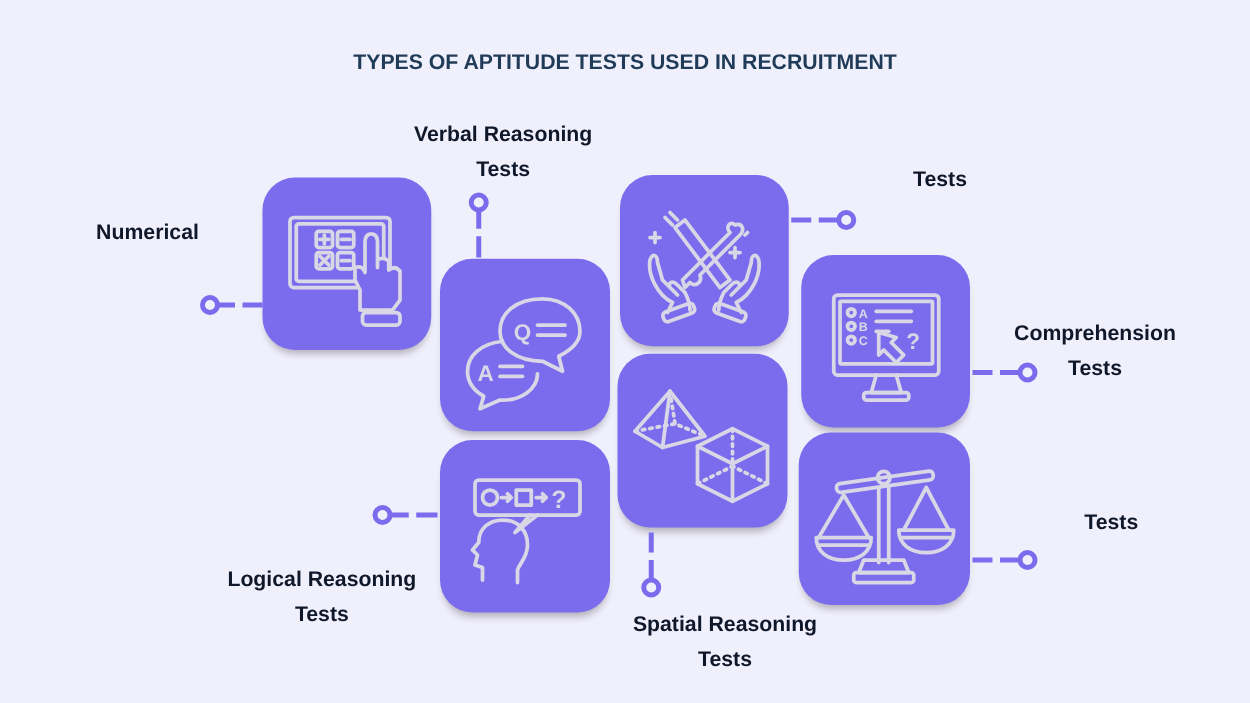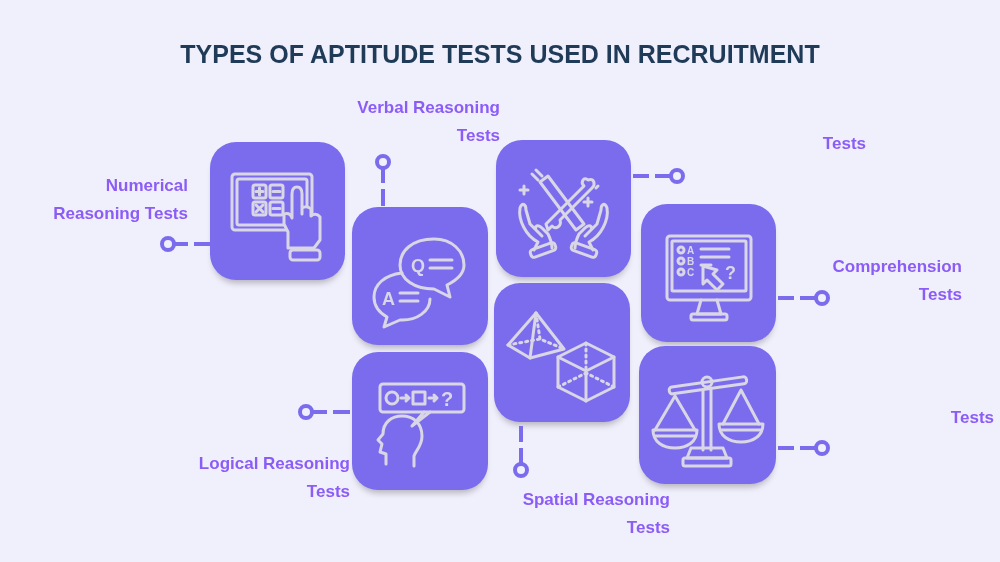--- a/index.html
+++ b/index.html
@@ -1,20 +1,20 @@
 <!DOCTYPE html>
 <html><head>
 <meta charset="utf-8">
 <style>
   html,body{margin:0;padding:0;}
   body{width:1000px;height:562px;background:#f0effc;position:relative;overflow:hidden;font-family:"DejaVu Sans","Liberation Sans",sans-serif;}
-  .title{position:absolute;left:0;top:40px;width:1000px;text-align:center;font-size:25px;font-weight:bold;color:#1f3b57;letter-spacing:0px;font-family:"Liberation Sans","DejaVu Sans",sans-serif;}
+  .title{position:absolute;left:0;top:40px;width:1000px;text-align:center;font-size:17px;font-weight:bold;color:#1f3b57;letter-spacing:0px;font-family:"Liberation Sans","DejaVu Sans",sans-serif;}
   .box{position:absolute;background:#7b6cee;border-radius:26px;box-shadow:0 6px 6px -3px rgba(0,0,0,0.25);}
   .box svg{position:absolute;left:0;top:0;width:100%;height:100%;}
-  .label{position:absolute;color:#8b5cf6;font-weight:bold;font-size:17px;line-height:28px;text-align:right;font-family:"Liberation Sans","DejaVu Sans",sans-serif;}
+  .label{position:absolute;color:#0f172a;font-weight:bold;font-size:17px;line-height:28px;text-align:center;font-family:"Liberation Sans","DejaVu Sans",sans-serif;}
   .conn{position:absolute;}
   .ic{fill:none;stroke:#d9d6e6;stroke-width:3;stroke-linecap:round;stroke-linejoin:round;}
   .ict{fill:#d9d6e6;font-family:"Liberation Sans",sans-serif;font-weight:bold;}
 </style>
 </head>
 <body>
 
 <div class="title">TYPES OF APTITUDE TESTS USED IN RECRUITMENT</div>
 
 <div class="box" style="left:210px;top:142px;width:135px;height:138px;">
@@ -28,23 +28,22 @@
     <line class="ic" x1="63" y1="49.5" x2="70" y2="49.5"></line>
     <rect class="ic" x="43" y="60" width="13" height="13" rx="2"></rect>
     <line class="ic" x1="46" y1="63" x2="53" y2="70"></line>
       <line class="ic" x1="53" y1="63" x2="46" y2="70"></line>
     <rect class="ic" x="60" y="60" width="13" height="13" rx="2"></rect>
     <line class="ic" x1="63" y1="66.5" x2="70" y2="66.5"></line>
     <path class="ic" fill="#7b6cee" style="fill:#7b6cee" d="M78 106 L78 90 L74 82 L74 72 Q80 70 82 76 L82 52 Q82 45 87 45 Q92 45 92 52 L92 72 L92 66 Q97 63 101 67 L101 74 Q106 70 110 75 L110 98 L104 106 Z"></path>
     <rect class="ic" x="80" y="108" width="30" height="10" rx="3"></rect>
   </svg>
 </div>
-<div class="label" style="left:28px;top:172px;width:160px;">
+<div class="label" style="left:38px;top:172px;width:160px;">
   <div>Numerical</div>
-  <div>Reasoning Tests</div>
 </div>
 <svg class="conn" style="left:158px;top:234px;" width="55" height="20">
   <circle cx="10" cy="10" r="6" fill="none" stroke="#7b6cee" stroke-width="4"></circle>
   <line x1="16" y1="10" x2="30" y2="10" stroke="#7b6cee" stroke-width="4"></line>
   <line x1="36" y1="10" x2="52" y2="10" stroke="#7b6cee" stroke-width="4"></line>
 </svg>
 
 <div class="box" style="left:352px;top:207px;width:136px;height:138px;">
   <svg viewBox="0 0 136 138">
     <path class="ic" d="M82 32 C60 32 48 44 48 58 C48 72 62 82 82 82 L98 90 L95 78 C105 73 112 66 112 58 C112 44 100 32 82 32 Z"></path>

